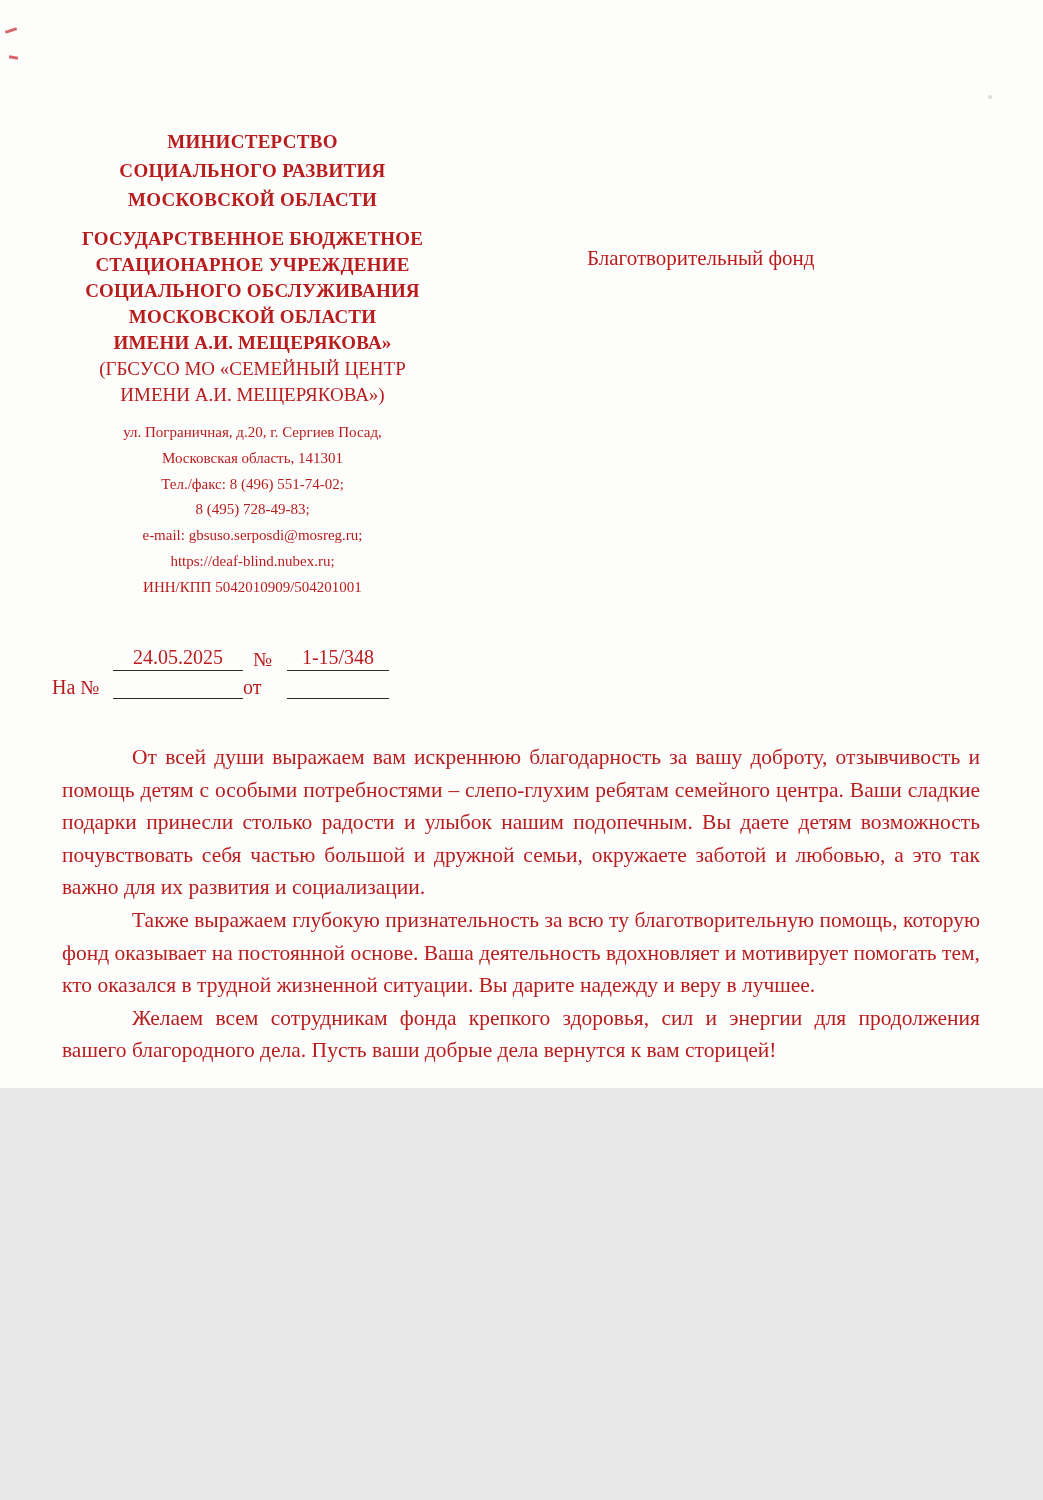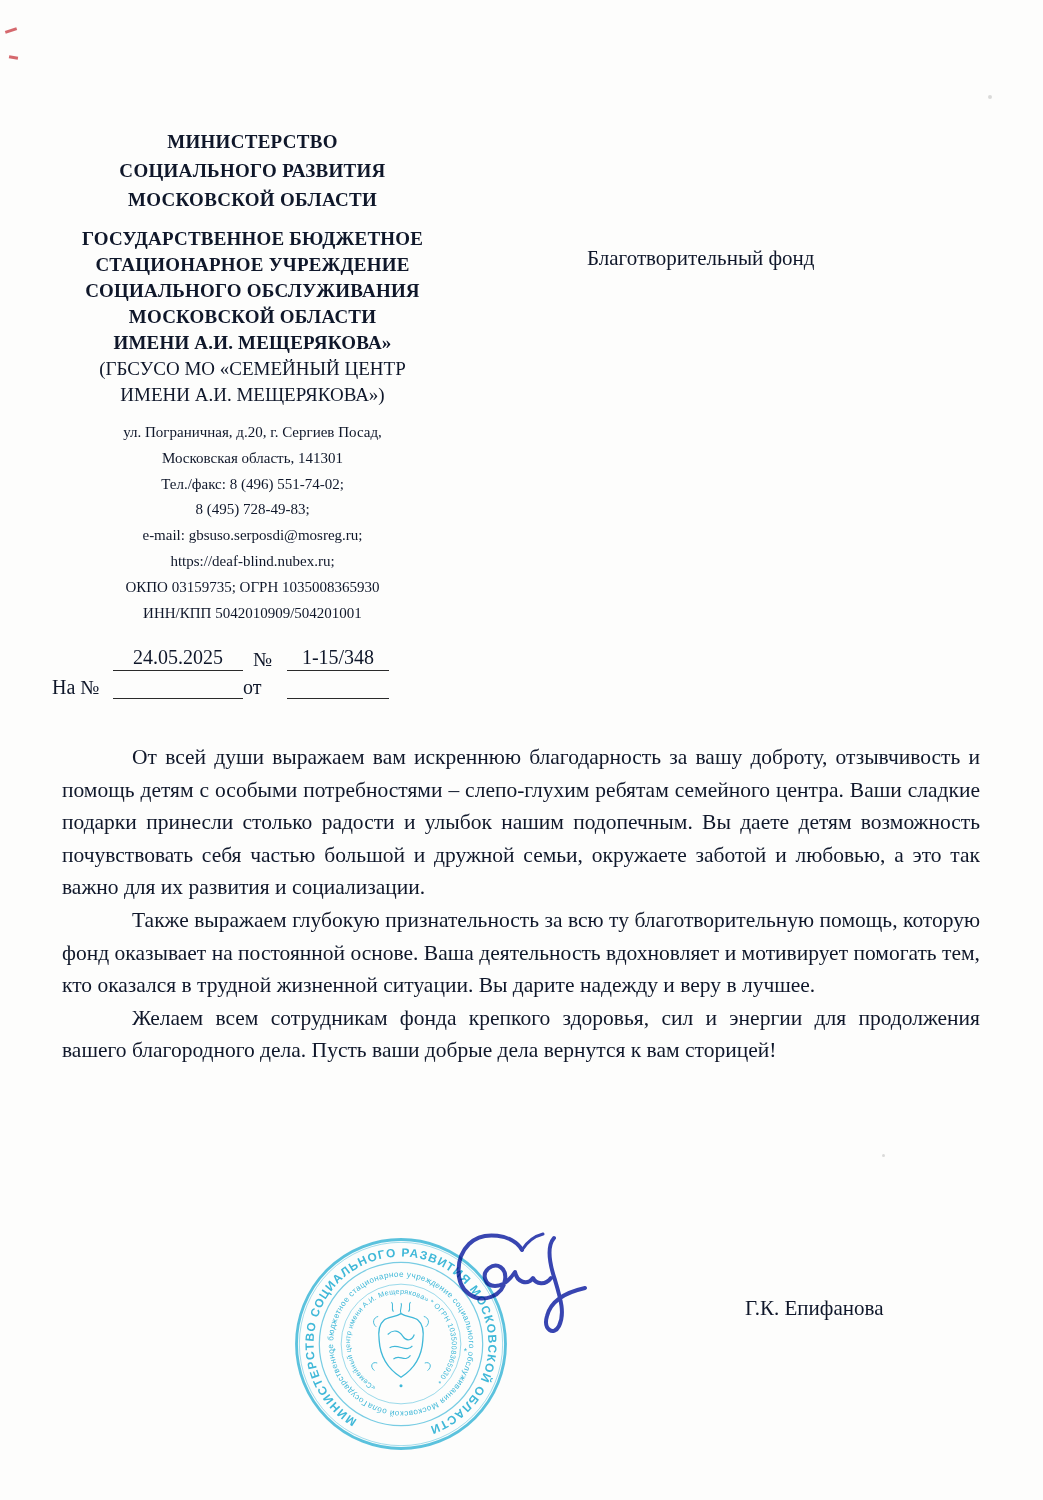--- a/index.html
+++ b/index.html
@@ -1,18 +1,18 @@
 <!DOCTYPE html>
 <html><head>
 <meta charset="utf-8">
 <style>
   html,body{margin:0;padding:0;background:#e8e8e8;}
   .page{
-    position:relative;width:1043px;height:1500px;background:#fdfdfc;
-    font-family:"Liberation Serif","DejaVu Serif",serif;color:#0f172a;
+    position:relative;width:1043px;height:1088px;background:#fdfdfc;
+    font-family:"Liberation Serif","DejaVu Serif",serif;color:#b91c1c;
     overflow:hidden;margin:0 auto;
   }
   .abs{position:absolute;}
   .c{text-align:center;}
   
   .lh-col{left:50px;top:127px;width:405px;}
   .ministry{font-weight:bold;font-size:19px;line-height:29px;letter-spacing:.3px;}
   .orgname{margin-top:12px;font-weight:bold;font-size:19px;line-height:26px;letter-spacing:.2px;}
   .orgabbr{font-size:19px;line-height:26px;}
   .address{margin-top:12px;font-size:15px;line-height:25.8px;}
@@ -66,21 +66,20 @@
       <div>(ГБСУСО МО «СЕМЕЙНЫЙ ЦЕНТР</div>
       <div>ИМЕНИ А.И. МЕЩЕРЯКОВА»)</div>
     </div>
     <div class="address">
       <div>ул. Пограничная, д.20, г. Сергиев Посад,</div>
       <div>Московская область, 141301</div>
       <div>Тел./факс: 8 (496) 551-74-02;</div>
       <div>8 (495) 728-49-83;</div>
       <div>e-mail: gbsuso.serposdi@mosreg.ru;</div>
       <div>https://deaf-blind.nubex.ru;</div>
-      <div>ОКПО 03159735; ОГРН 1035008365930</div>
       <div>ИНН/КПП 5042010909/504201001</div>
     </div>
   </div>
 
   <div class="req">
     <div class="ucell" style="left:113px;top:646px;width:130px;">24.05.2025</div>
     <div class="abs" style="left:253px;top:648px;">№</div>
     <div class="ucell" style="left:287px;top:646px;width:102px;">1-15/348</div>
     <div class="abs" style="left:52px;top:676px;">На №</div>
     <div class="ucell" style="left:113px;top:674px;width:130px;"></div>

